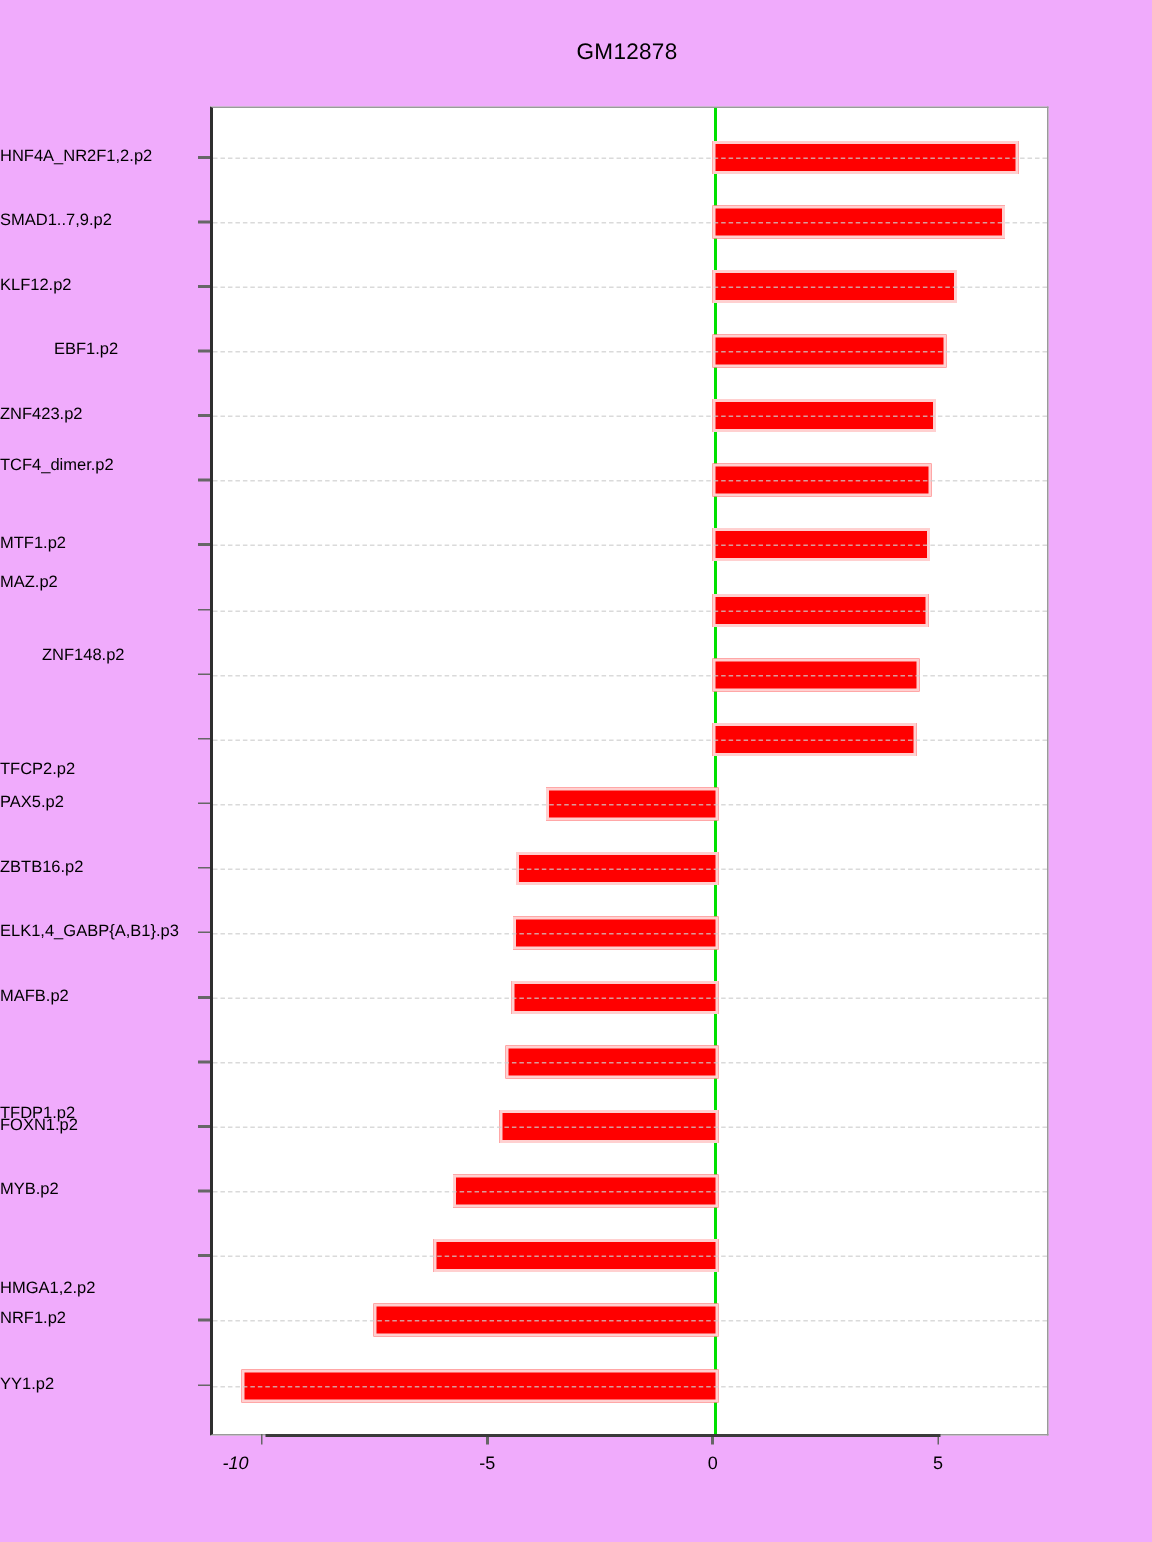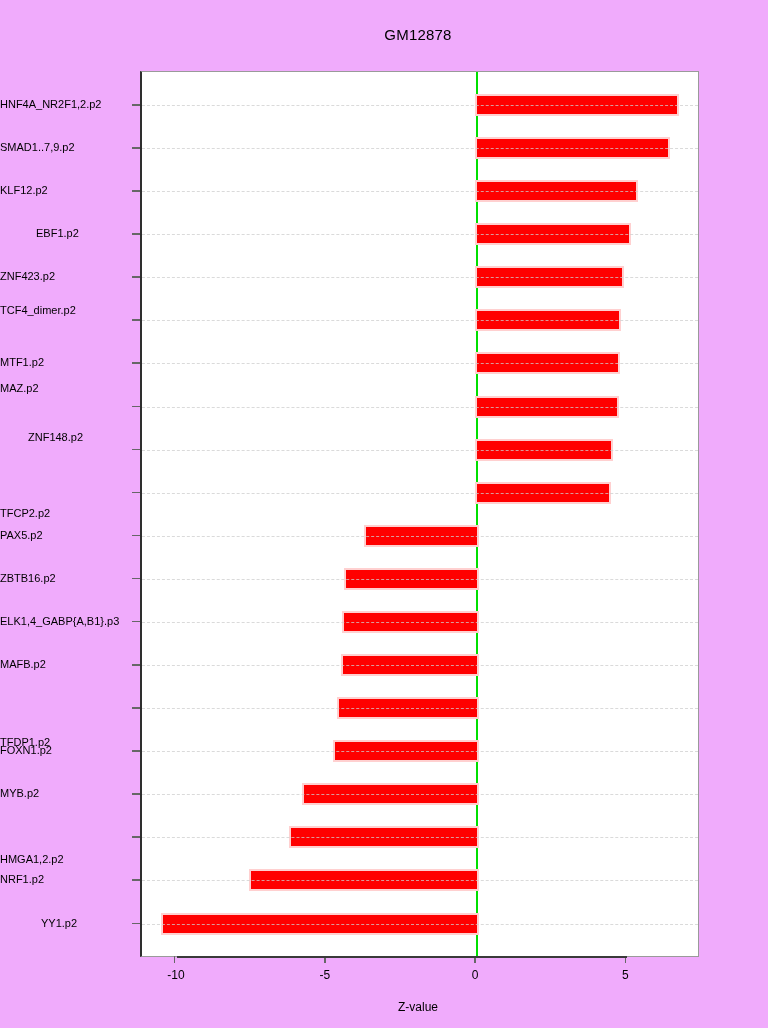--- a/index.html
+++ b/index.html
@@ -129,24 +129,23 @@
       <div class="y-tick-label" style="top: 735px;">TFDP1.p2</div>
       <div class="y-tick" style="left: 132px; top: 750.2px; width: 8px; height: 1.5px; background: rgb(102, 102, 102);"></div>
       <div class="y-tick-label" style="top: 743.2px;">FOXN1.p2</div>
       <div class="y-tick" style="left: 132px; top: 793.28px; width: 8px; height: 1.5px; background: rgb(102, 102, 102);"></div>
       <div class="y-tick-label" style="top: 786.28px;">MYB.p2</div>
       <div class="y-tick" style="left: 132px; top: 836.36px; width: 8px; height: 1.5px; background: rgb(102, 102, 102);"></div>
       <div class="y-tick-label" style="top: 829.36px; margin-top: 23px;">HMGA1,2.p2</div>
       <div class="y-tick" style="left: 132px; top: 879.44px; width: 8px; height: 1.5px; background: rgb(102, 102, 102);"></div>
       <div class="y-tick-label" style="top: 872.44px;">NRF1.p2</div>
       <div class="y-tick" style="left: 132px; top: 922.52px; width: 8px; height: 1.5px; background: rgb(102, 102, 102);"></div>
-      <div class="y-tick-label" style="top: 915.52px; padding-left: 41px;">YY1.p2</div>
+      <div class="y-tick-label" style="top: 915.52px;">YY1.p2</div>
       <div class="x-tick" style="left: 173.812px; top: 956px; width: 1.5px; height: 7px; background: rgb(102, 102, 102);"></div>
-      <div class="x-tick-label" style="left: 146px; top: 968px;">-10</div>
+      <div class="x-tick-label" style="left: 127px; top: 968px; font-style: italic;">-10</div>
       <div class="x-tick" style="left: 324.082px; top: 956px; width: 1.5px; height: 7px; background: rgb(102, 102, 102);"></div>
       <div class="x-tick-label" style="left: 294.832px; top: 968px;">-5</div>
       <div class="x-tick" style="left: 474.353px; top: 956px; width: 1.5px; height: 7px; background: rgb(102, 102, 102);"></div>
       <div class="x-tick-label" style="left: 445.103px; top: 968px;">0</div>
       <div class="x-tick" style="left: 624.623px; top: 956px; width: 1.5px; height: 7px; background: rgb(102, 102, 102);"></div>
       <div class="x-tick-label" style="left: 595.373px; top: 968px;">5</div>
     </div>
-  <div class="x-axis-title" id="xtitle" style="top: 1000px;">Z-value</div>
 </div>
 
 </body></html>

